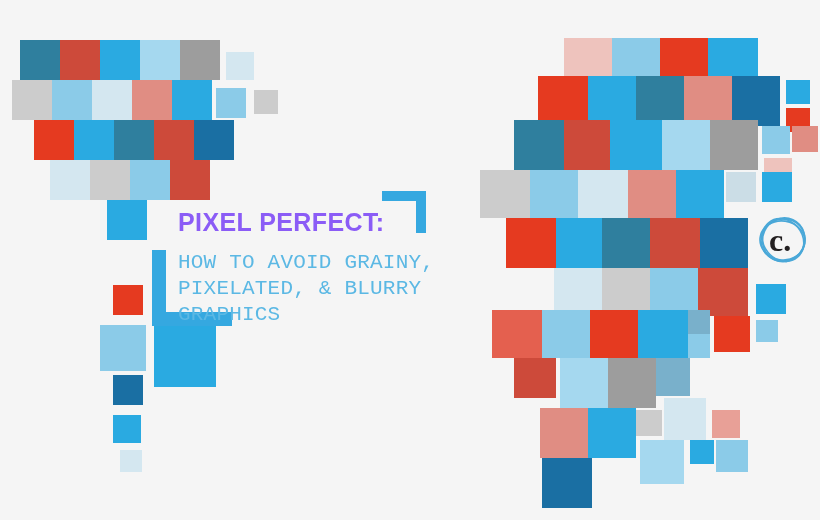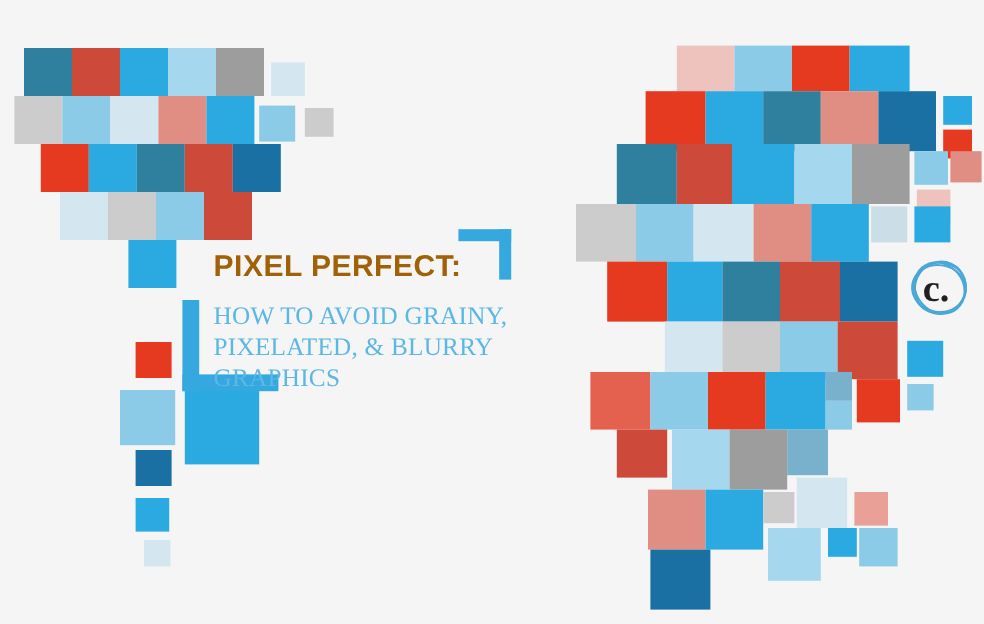--- a/index.html
+++ b/index.html
@@ -24,27 +24,27 @@
     position: absolute;
     left: 178px;
     top: 208px;
     width: 340px;
   }
   #title-text {
     font-family: "Liberation Sans", sans-serif;
     font-weight: bold;
     font-size: 25px;
     letter-spacing: 0.4px;
-    color: #a16207;
+    color: #8b5cf6;
     line-height: 28px;
     white-space: nowrap;
     margin: 0;
   }
   #subtitle-text {
-    font-family: Liberation Serif, serif;
+    font-family: Liberation Mono, monospace;
     font-weight: normal;
     font-size: 21px;
     letter-spacing: 0.2px;
     color: #5bb8e4;
     line-height: 26px;
     margin: 14px 0 0 0;
     white-space: pre-line;
   }
   .bracket {
     position: absolute;

